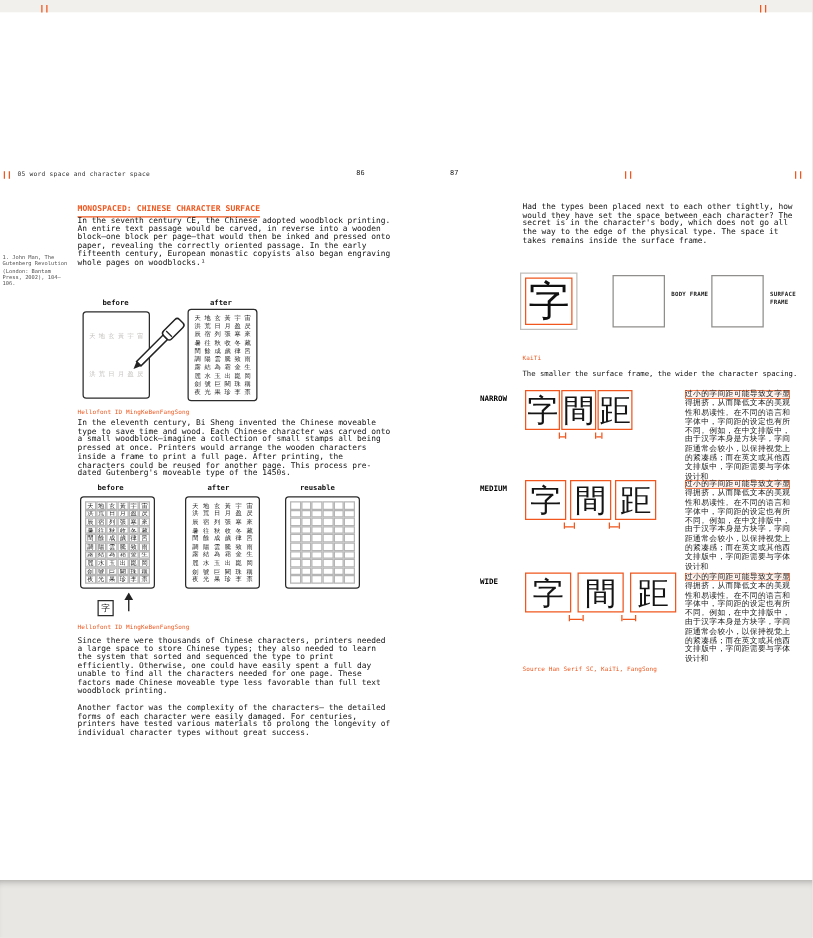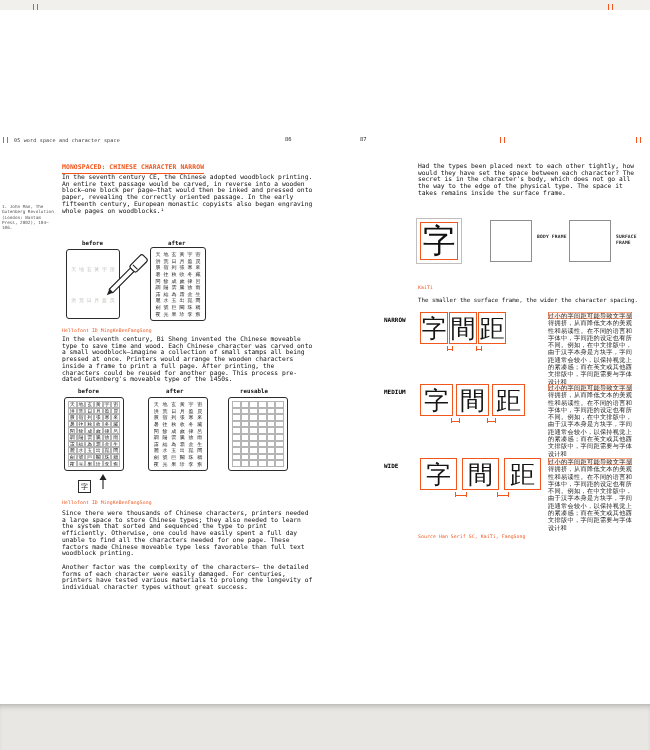--- a/index.html
+++ b/index.html
@@ -85,21 +85,21 @@
   <div class="pagenum" style="left:360px;top:136px;">87</div>
   <div class="marks" style="left:500px;top:137px;">
       <i></i>
       <i></i>
     </div>
   <div class="marks" style="left:636px;top:137px;">
       <i></i>
       <i></i>
     </div>
 
-  <div class="heading">MONOSPACED: CHINESE CHARACTER NARROW</div>
+  <div class="heading">MONOSPACED: CHINESE CHARACTER SURFACE</div>
   <div class="para" style="left:62px;top:174px;">In the seventh century CE, the Chinese adopted woodblock printing. An entire text passage would be carved, in reverse into a wooden block—one block per page—that would then be inked and pressed onto paper, revealing the correctly oriented passage. In the early fifteenth century, European monastic copyists also began engraving whole pages on woodblocks.¹</div>
   <div class="sidenote">1. John Man, The Gutenberg Revolution (London: Bantam Press, 2002), 104–106.</div>
 
   <div class="fig" style="left:62px;top:240px;width:252px;height:86px;">
     <div class="fig-label" style="left:20px;top:0;">before</div>
     <div class="fig-label" style="left:106px;top:0;">after</div>
     <div class="wood" style="left:4px;top:9px;width:54px;height:70px;">
       <div class="char-grid faint" style="--cols: 6;">
           <span>天</span>
           <span>地</span>

